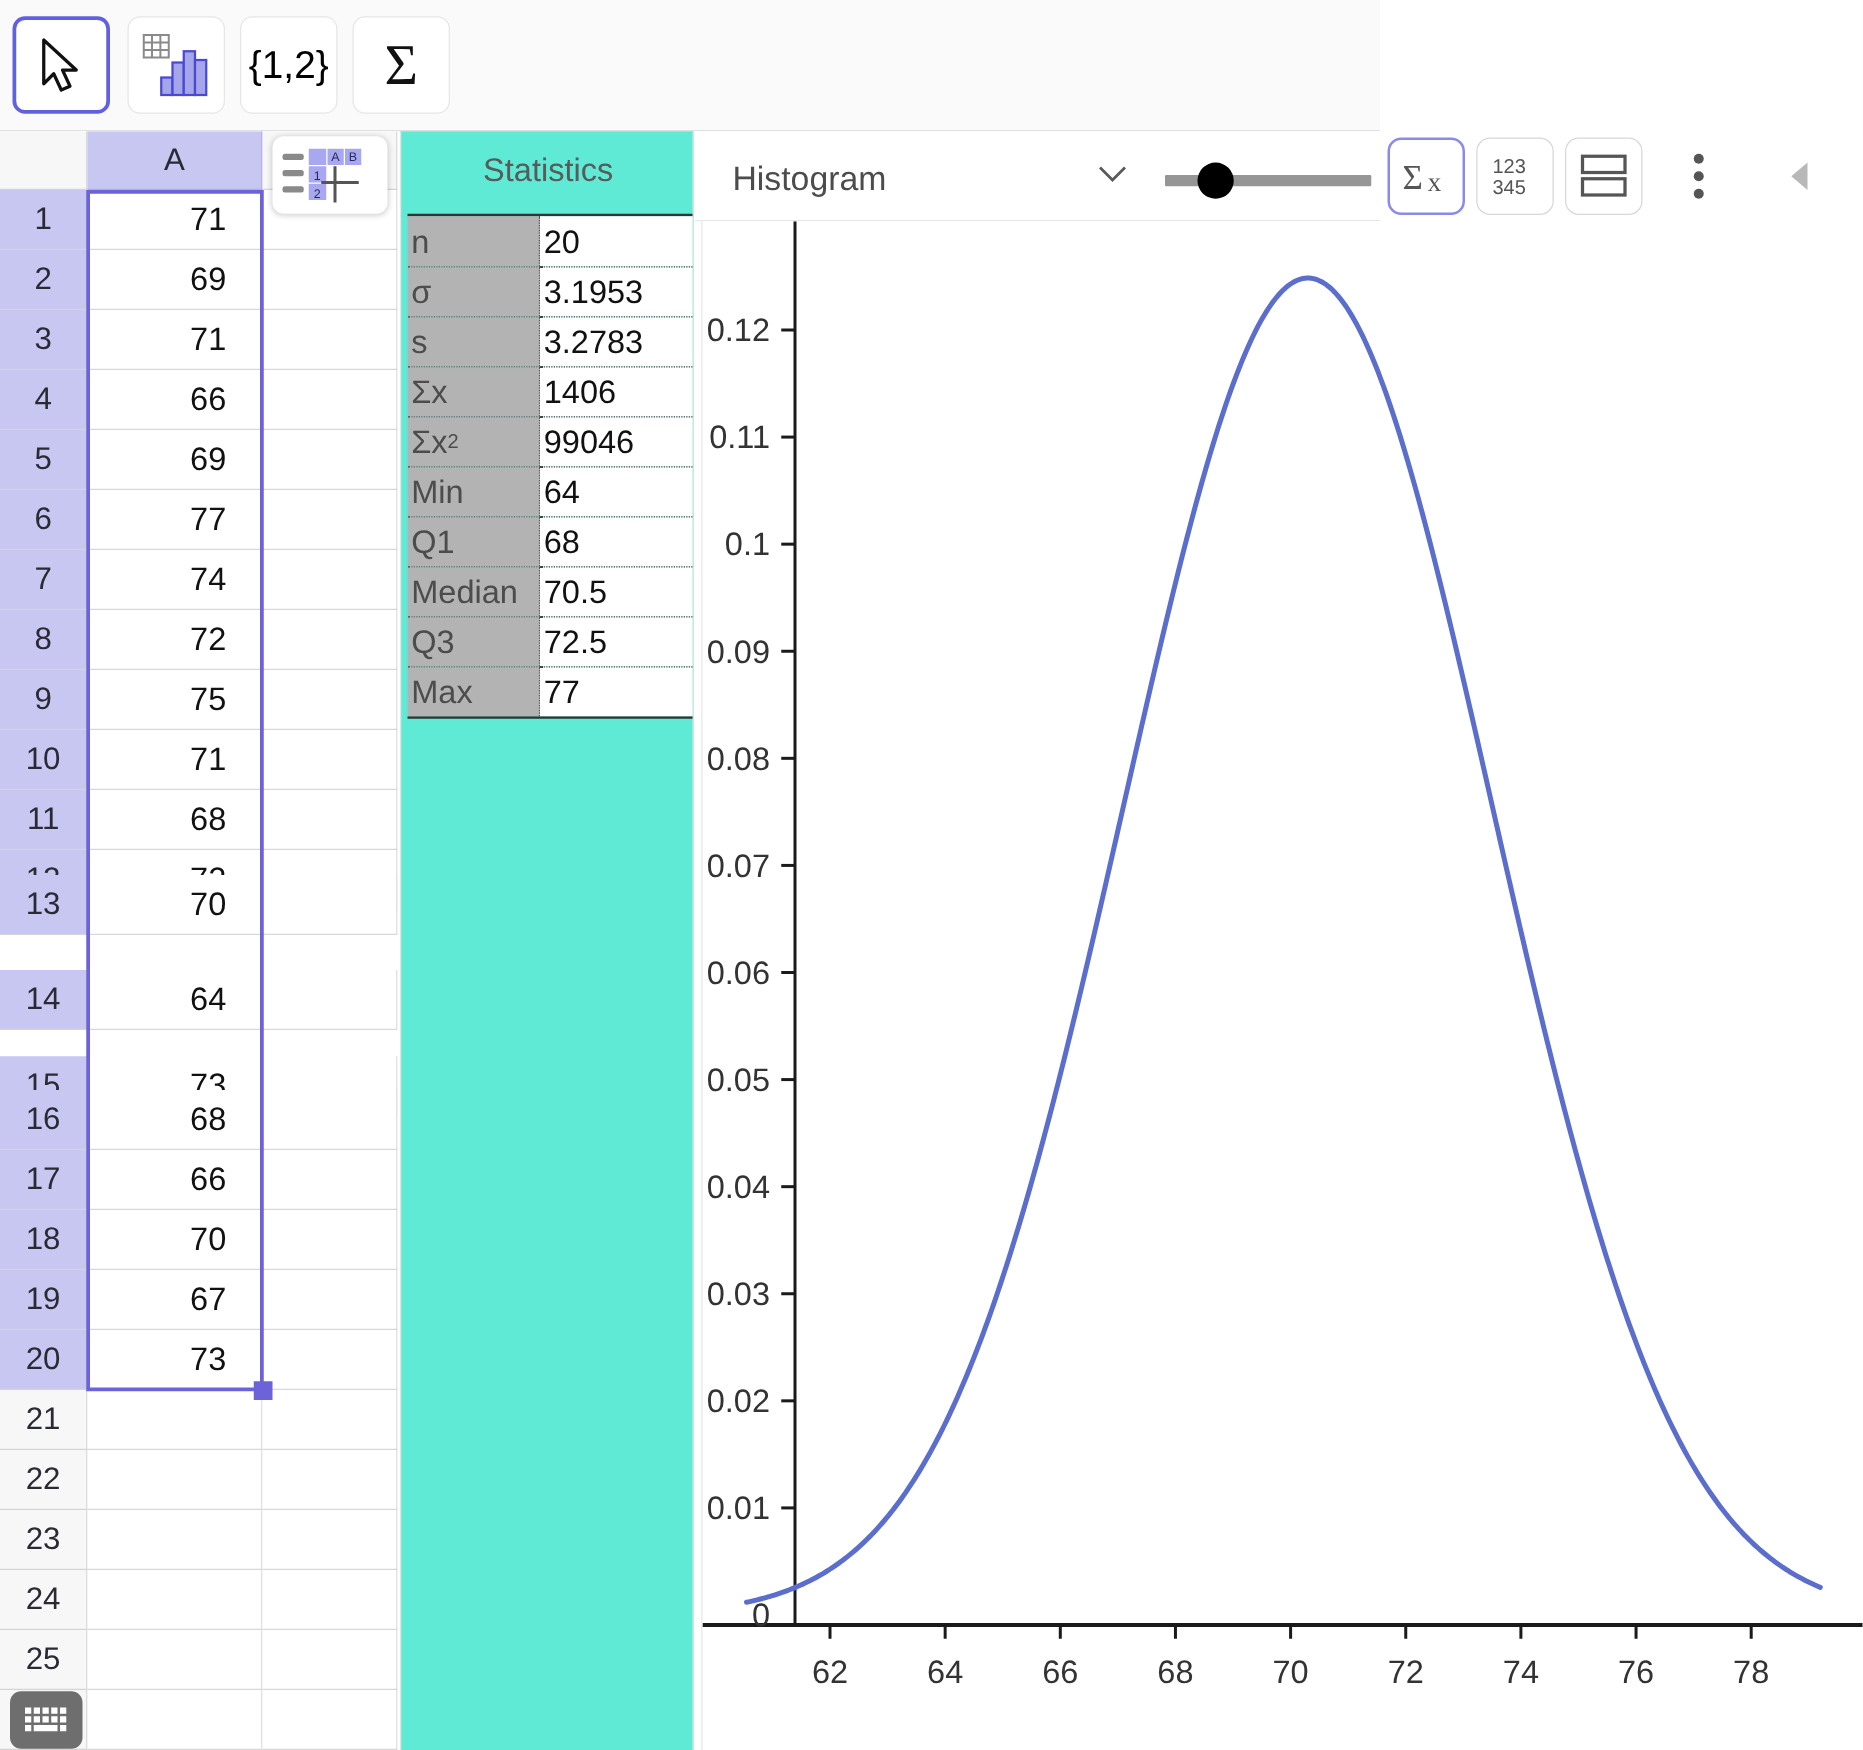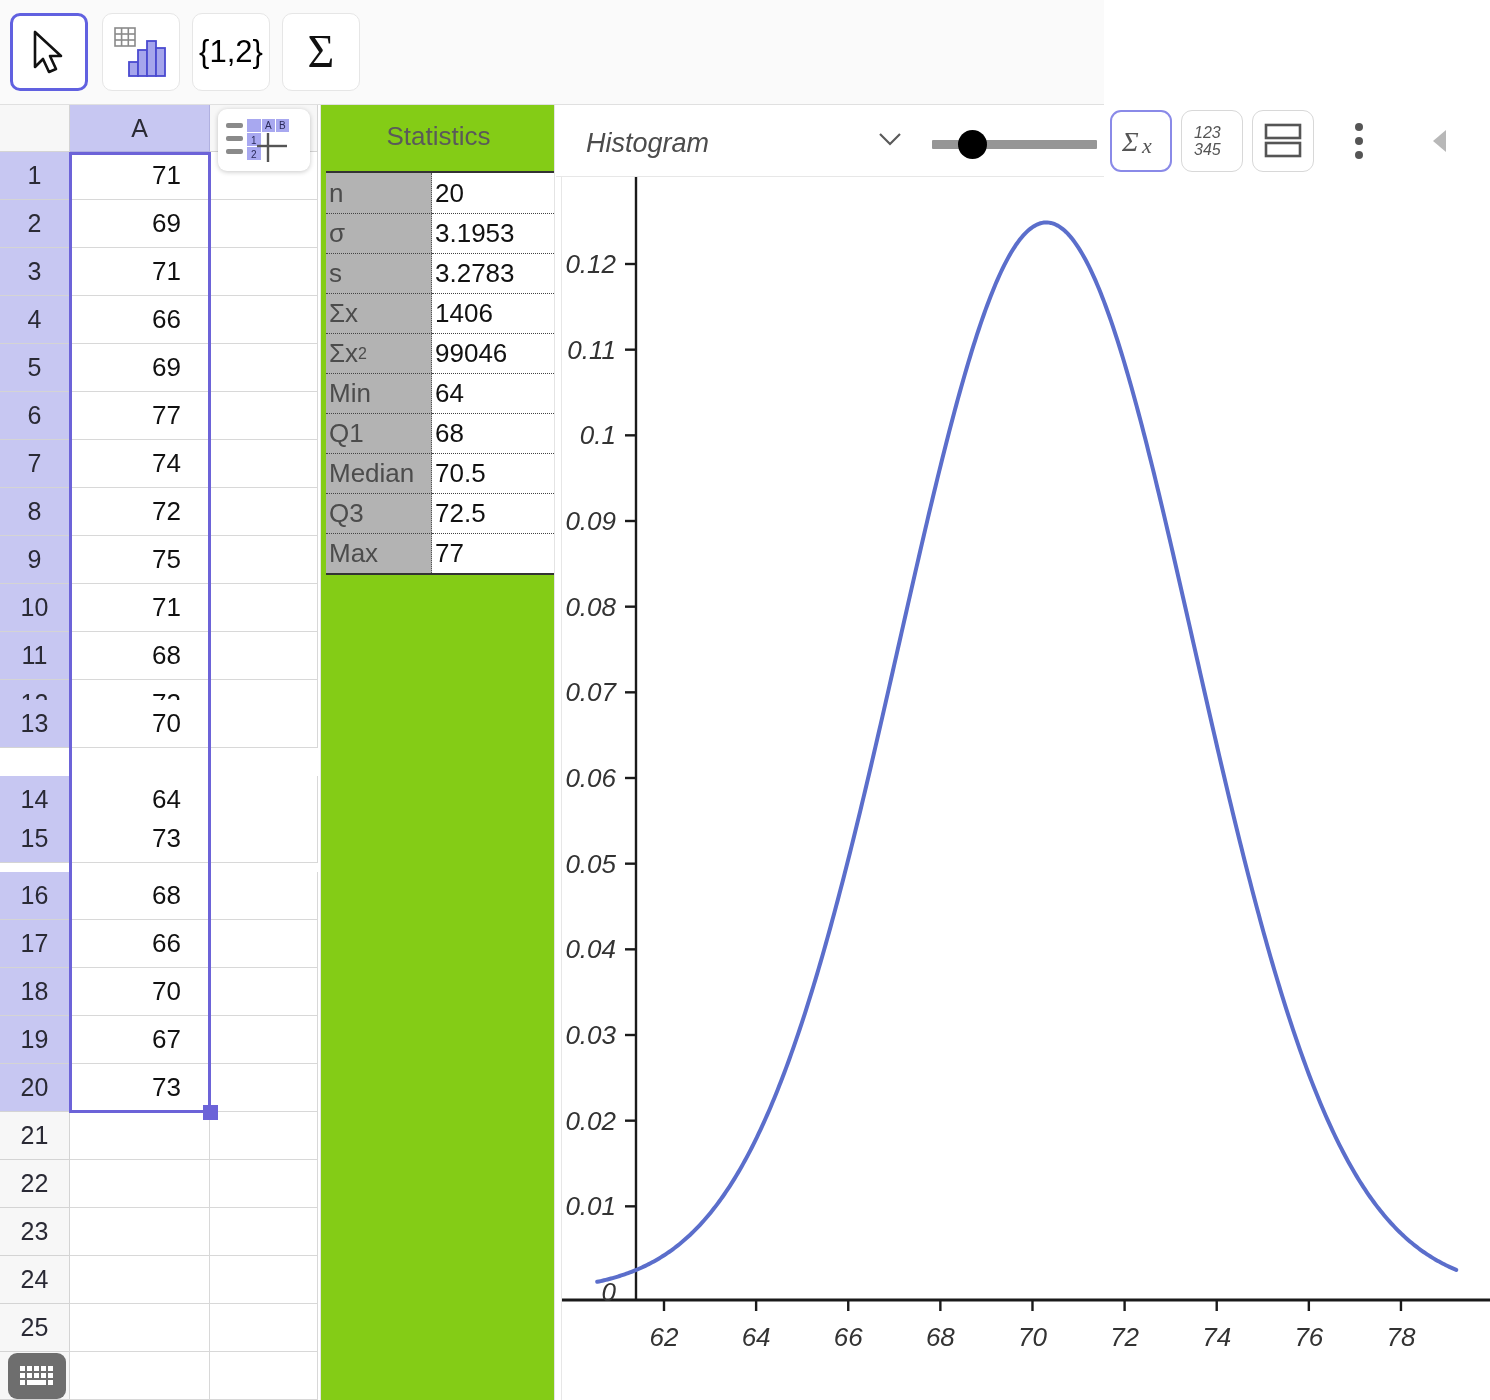--- a/index.html
+++ b/index.html
@@ -94,21 +94,21 @@
     position: absolute; left: 218px; top: 4px; width: 92px; height: 62px;
     background: #fff; border-radius: 9px;
     box-shadow: 0 1px 5px rgba(0,0,0,.22);
     display: flex; align-items: center; justify-content: center;
     cursor: pointer; z-index: 5;
   }
 
   
   .stats-panel {
     position: absolute; left: 320px; top: 105px; width: 235px; height: 1295px;
-    background: #84cc16; border-right: 1px solid #e4e4e4; border-left: 1px solid #e4e4e4;
+    background: #5eead4; border-right: 1px solid #e4e4e4; border-left: 1px solid #e4e4e4;
   }
   .stats-title {
     position: absolute; left: 0; top: 0; width: 235px; height: 63px;
     display: flex; align-items: center; justify-content: center;
     font-size: 26px; color: #5a5a5a;
   }
   .stats-table {
     position: absolute; left: 5px; top: 66px; width: 228px;
     border-top: 2px solid #333; border-bottom: 2px solid #333;
   }
@@ -123,21 +123,20 @@
   .stat-val {
     flex: 1; background: #ffffff; color: #111;
     font-size: 26px; display: flex; align-items: center; padding-left: 3px;
   }
   .stat-key sup { font-size: 16px; vertical-align: super; }
 
   
   .chart-panel {
     position: absolute; left: 556px; top: 105px; width: 934px; height: 1295px;
     background: #ffffff;
-    font-style: italic;
   }
   .chart-header {
     position: absolute; left: 0; top: 0; width: 934px; height: 72px;
     border-bottom: 1px solid #e7e7e7; background: #fff;
   }
   .chart-select {
     position: absolute; left: 30px; top: 16px; width: 330px; height: 44px;
     display: flex; align-items: center; cursor: pointer;
   }
   .chart-select-label { font-size: 27px; color: #4c4c4c; }
@@ -304,21 +303,21 @@
         <div class="row sel" style="top: 595px;">
           <div class="row-head">13</div>
           <div class="cell-a">70</div>
           <div class="cell-b"></div>
         </div>
         <div class="row sel" style="top: 671px;">
           <div class="row-head">14</div>
           <div class="cell-a">64</div>
           <div class="cell-b"></div>
         </div>
-        <div class="row sel" style="top: 710px;">
+        <div class="row sel" style="top: 740px;">
           <div class="row-head">15</div>
           <div class="cell-a">73</div>
           <div class="cell-b"></div>
         </div>
         <div class="row sel" style="top: 767px;">
           <div class="row-head">16</div>
           <div class="cell-a">68</div>
           <div class="cell-b"></div>
         </div>
         <div class="row sel" style="top: 815px;">

